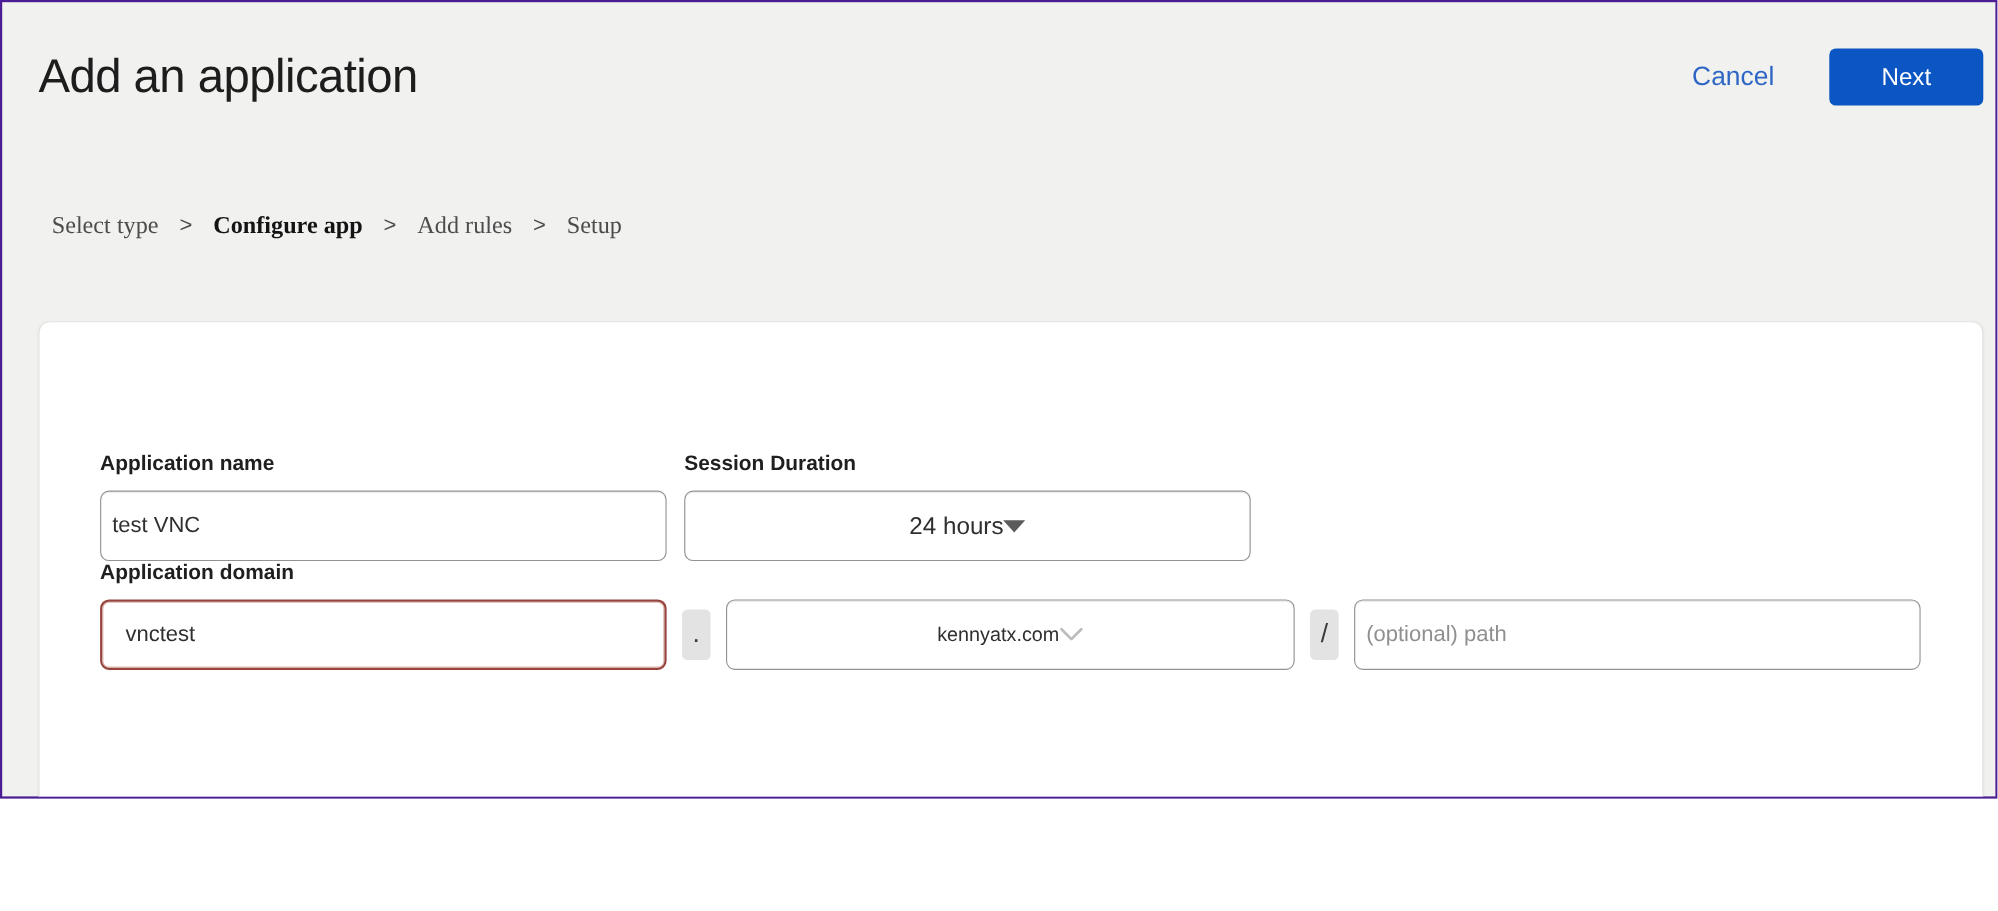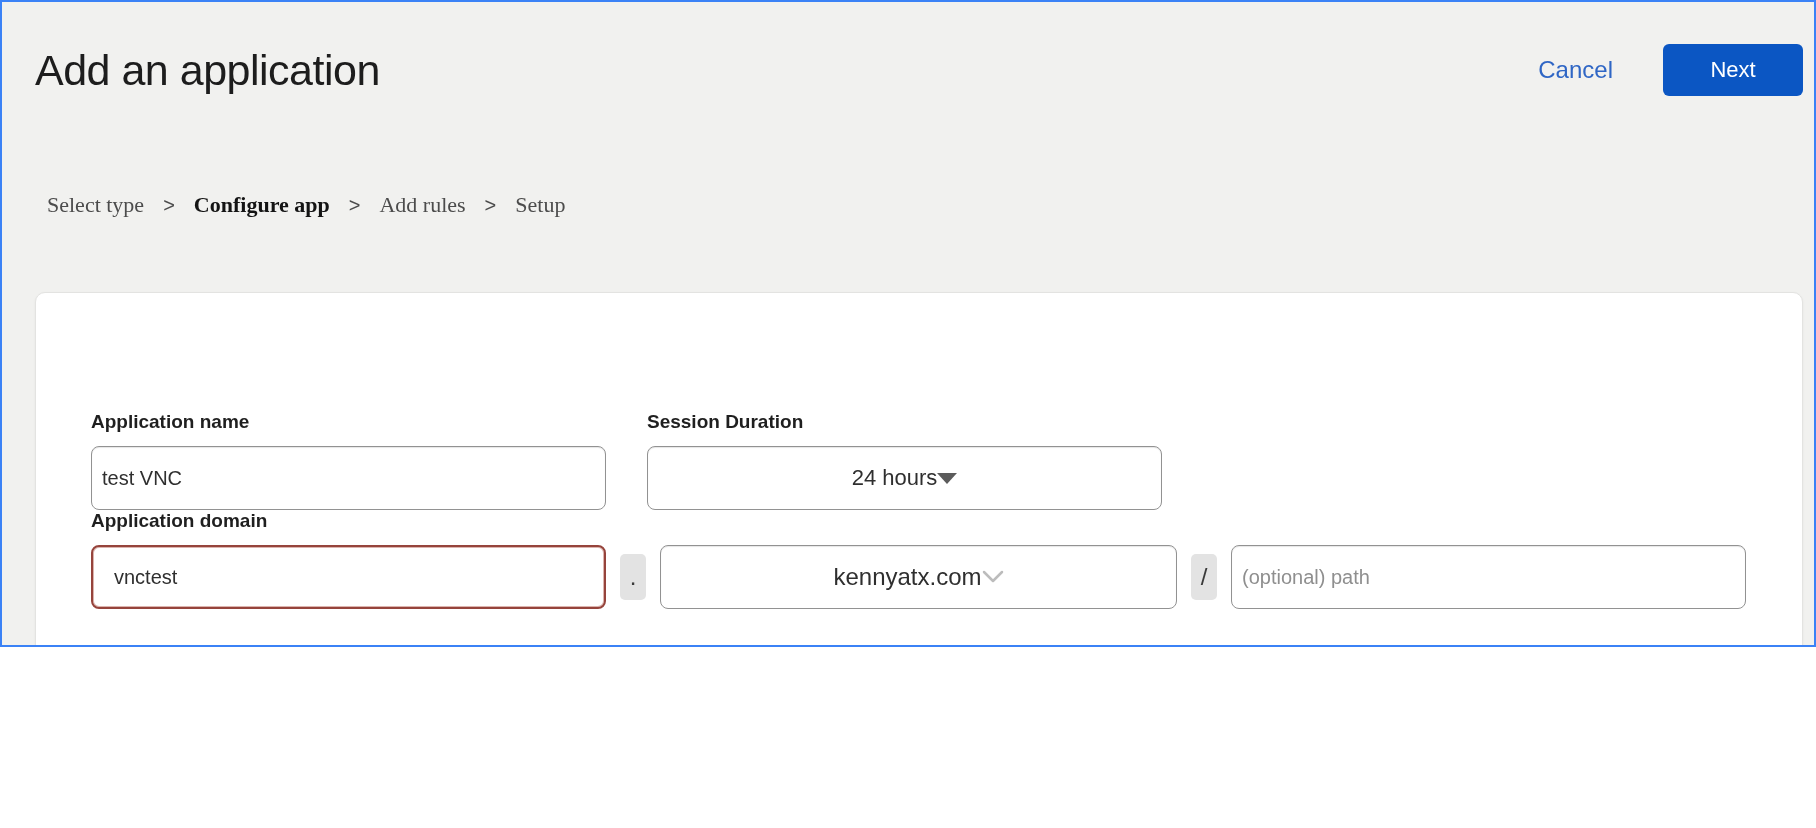--- a/index.html
+++ b/index.html
@@ -4,23 +4,23 @@
 <style>
   * { margin: 0; padding: 0; box-sizing: border-box; }
   html, body { width: 1816px; height: 828px; }
   body {
     font-family: "Liberation Sans", "DejaVu Sans", sans-serif;
     background: #ffffff;
   }
   .screen {
     position: relative;
     width: 1816px;
-    height: 647px;
+    height: 726px;
     background: #f1f1ef;
-    border: 2px solid #3b82f6;
+    border: 2px solid #4c1d95;
     overflow: hidden;
   }
 
   
   .header {
     position: absolute;
     top: 0; left: 0; right: 0;
     height: 110px;
     display: flex;
     align-items: center;
@@ -85,21 +85,21 @@
     padding: 62px 55px 0 55px;
   }
   .section-heading {
     font-size: 25px;
     font-weight: 700;
     color: #2b2b2b;
   }
 
   .form-row {
     display: flex;
-    gap: 41px;
+    gap: 16px;
     margin-top: 56px;
   }
   .field-label {
     display: block;
     font-size: 19px;
     font-weight: 700;
     color: #1f1f1f;
     margin-bottom: 13px;
   }
   .text-input {
@@ -157,21 +157,21 @@
     height: 46px;
     background: #e3e3e3;
     border-radius: 5px;
     display: flex;
     align-items: center;
     justify-content: center;
     font-size: 24px;
     color: #3a3a3a;
     flex: 0 0 auto;
   }
-  .select-box.domain-select { width: 517px; font-size: 24px; }
+  .select-box.domain-select { width: 517px; font-size: 18px; }
   .chevron-down svg { display: block; }
   .path-input { width: 515px; }
 </style>
 </head>
 <body>
 
 <div class="screen">
 
   <div class="header">
     <h1 class="page-title">Add an application</h1>

